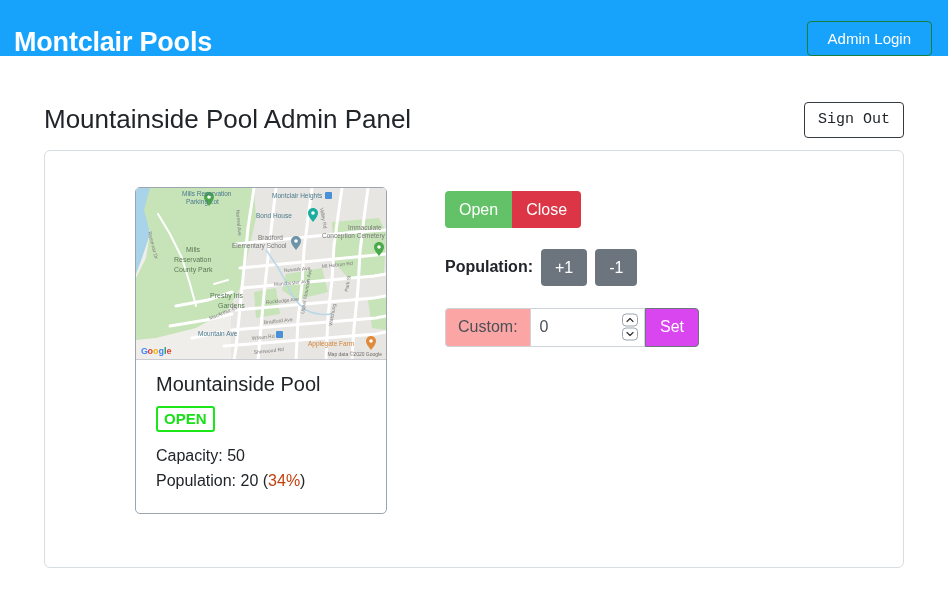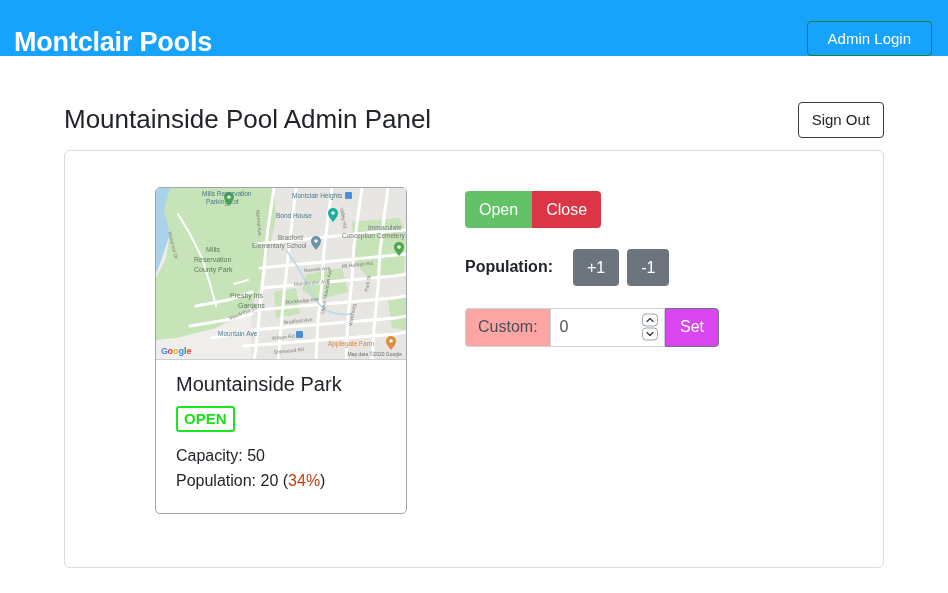--- a/index.html
+++ b/index.html
@@ -36,21 +36,21 @@
     border-radius: 4px;
     font-size: 15px;
     padding: 7px 20px;
     line-height: 1.3;
     cursor: pointer;
     font-family: inherit;
   }
 
   
   .container {
-    padding: 0 64px;
+    padding: 0 44px;
   }
   .page-head {
     display: flex;
     align-items: center;
     justify-content: space-between;
     padding-top: 46px;
     padding-bottom: 12px;
   }
   .page-title {
     font-size: 26px;
@@ -61,21 +61,21 @@
   }
   .btn-signout {
     color: #212529;
     background: #ffffff;
     border: 1px solid #343a40;
     border-radius: 4px;
     font-size: 15px;
     padding: 7px 13px;
     line-height: 1.3;
     cursor: pointer;
-    font-family: Liberation Sans, sans-serif;
+    font-family: Liberation Mono, monospace;
   }
 
   
   .panel {
     border: 1px solid #d8dde2;
     border-radius: 6px;
     height: 418px;
     padding: 36px 0 0 0;
     position: relative;
   }
@@ -158,21 +158,21 @@
 
   .pop-row {
     display: flex;
     align-items: center;
     margin-top: 21px;
   }
   .pop-label {
     font-size: 16px;
     font-weight: bold;
     color: #212529;
-    margin-right: 20px;
+    margin-right: 8px;
     text-align: center;
   }
   .btn-grey {
     background: #6c757d;
     border-radius: 4px;
     padding: 7px 14px;
     min-width: 38px;
     text-align: center;
   }
   .pop-row .btn-grey + .btn-grey { margin-left: 8px; }
@@ -375,21 +375,21 @@
               <text x="12" y="8" font-family="Liberation Sans, sans-serif" font-size="9" font-weight="bold" fill="#F4B400">o</text>
               <text x="17.5" y="8" font-family="Liberation Sans, sans-serif" font-size="9" font-weight="bold" fill="#4285F4">g</text>
               <text x="23" y="8" font-family="Liberation Sans, sans-serif" font-size="9" font-weight="bold" fill="#0F9D58">l</text>
               <text x="25.5" y="8" font-family="Liberation Sans, sans-serif" font-size="9" font-weight="bold" fill="#DB4437">e</text>
             </g>
             <text class="m-attr" x="246" y="168" text-anchor="end">Map data ©2020 Google</text>
           </svg>
         </div>
 
         <div class="card-body">
-          <div class="card-title">Mountainside Park</div>
+          <div class="card-title">Mountainside Pool</div>
           <div><span class="status-badge">OPEN</span></div>
           <div class="card-line">Capacity: 50</div>
           <div class="card-line"><span>Population: 20 (</span><span class="pct">34%</span><span>)</span></div>
         </div>
       </div>
 
       <div class="controls">
 
         <div class="btn-group">
           <button class="btn btn-open">Open</button>

